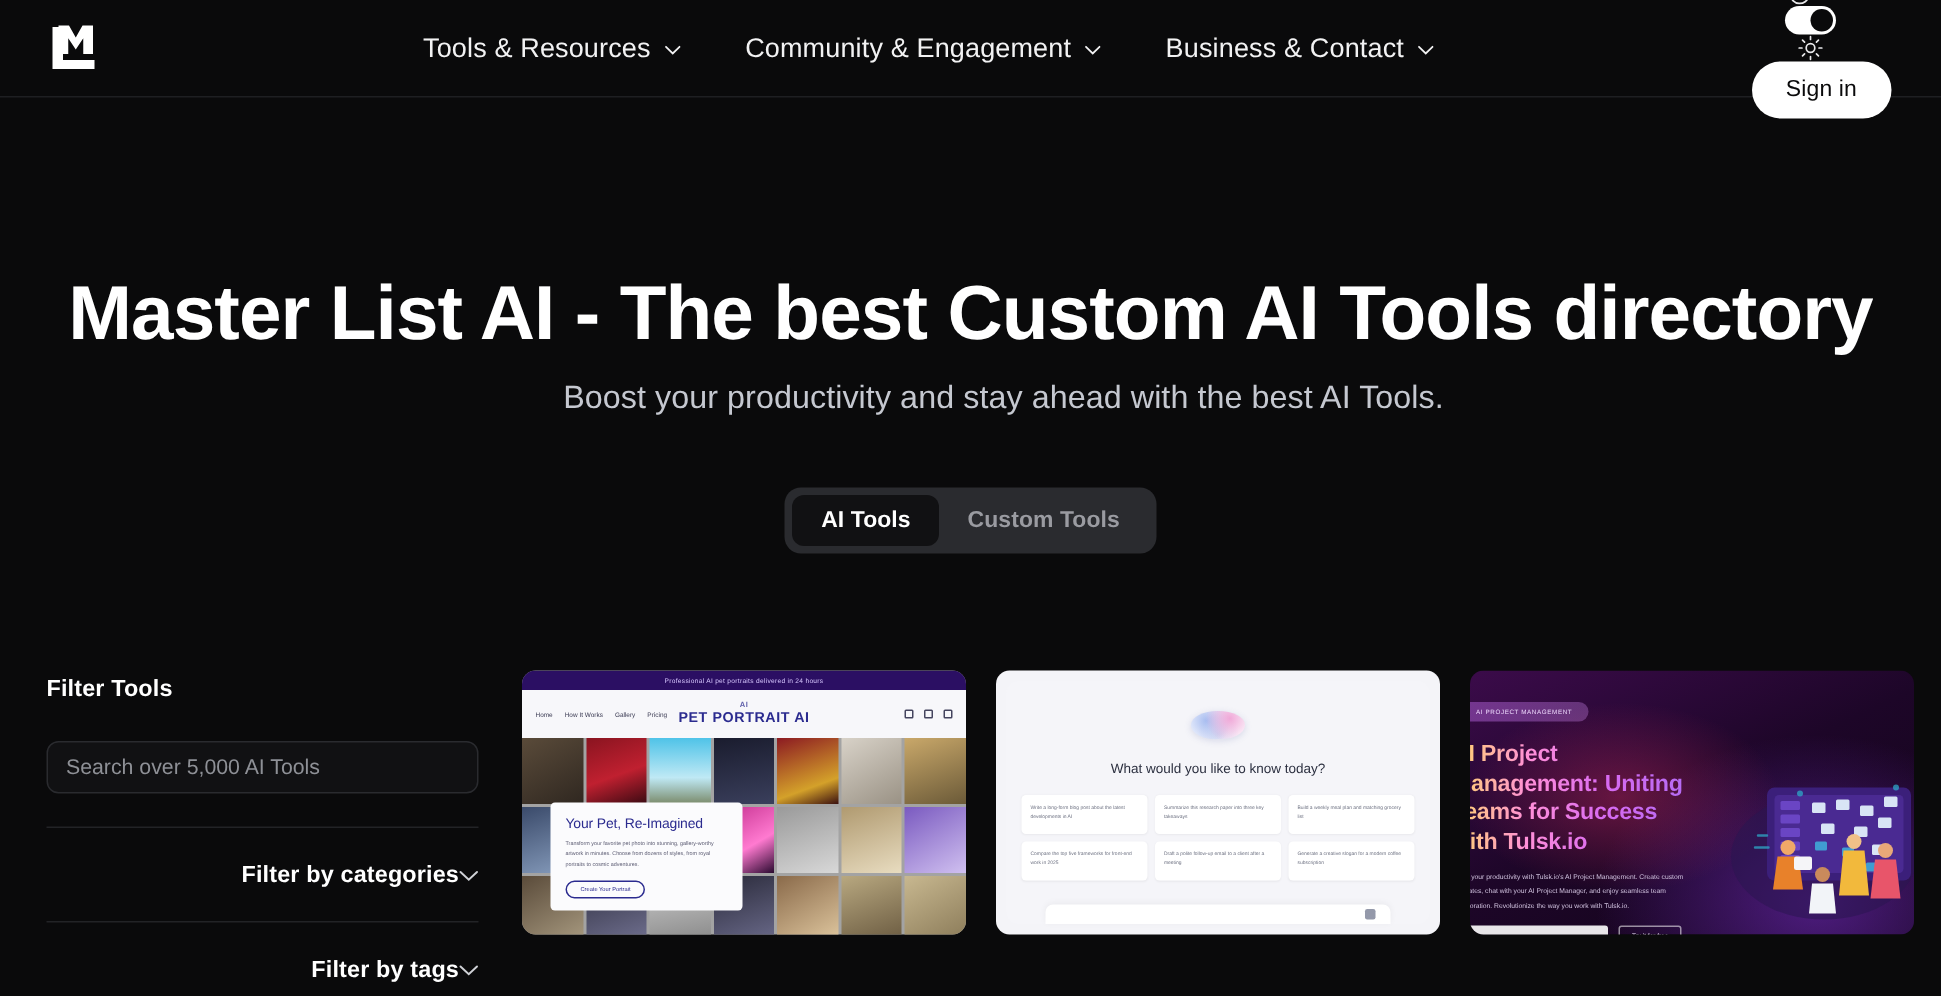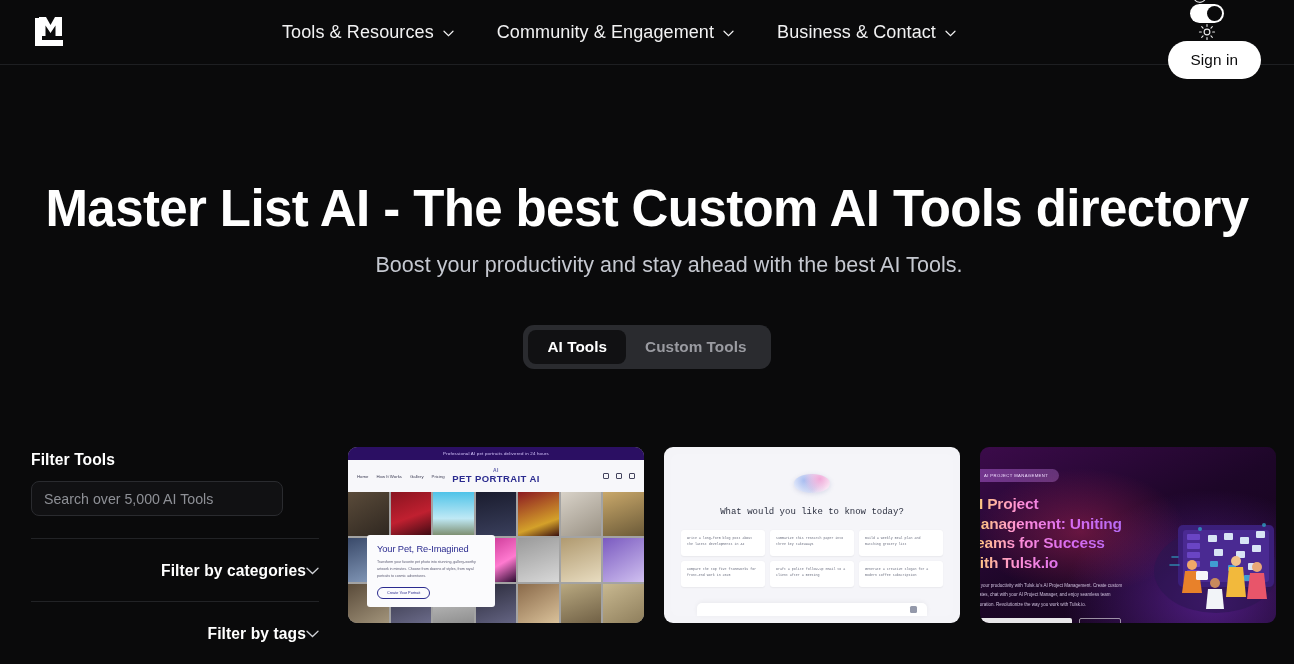--- a/index.html
+++ b/index.html
@@ -162,22 +162,22 @@
   }
 
   .sidebar { width: 292px; flex: 0 0 292px; padding-top: 4px; }
   .sidebar-title {
     font-size: 15.6px;
     font-weight: 700;
     color: #ffffff;
     letter-spacing: 0.1px;
   }
   .search-box {
-    margin-top: 12px;
-    width: 252px;
+    margin-top: 25px;
+    width: 288px;
     height: 35px;
     background: #111113;
     border: 1px solid #2a2b2f;
     border-radius: 8px;
     color: #5eead4;
     font-size: 14.2px;
     font-family: "Liberation Sans", sans-serif;
     padding: 0 12px;
     outline: none;
   }
@@ -290,21 +290,21 @@
   .c1-panel p {
     margin-top: 5px; font-size: 3.6px; line-height: 1.9; color: #5b5b72;
   }
   .c1-panel b {
     display: inline-block; margin-top: 7px;
     border: .8px solid #2b2b8f; border-radius: 99px;
     padding: 3px 9px; font-size: 3.8px; color: #2b2b8f; font-weight: 500;
   }
 
   
-  .c2 { background: #f4f4f8; padding: 7px; font-family: Liberation Mono, monospace; }
+  .c2 { background: #f4f4f8; padding: 7px; }
   .c2-inner {
     width: 100%; height: 100%;
     background: #f5f5f9;
     border-radius: 8px;
     display: flex; flex-direction: column; align-items: center;
     padding-top: 20px;
   }
   .c2-orb {
     width: 36px; height: 36px; border-radius: 50%;
     background:

